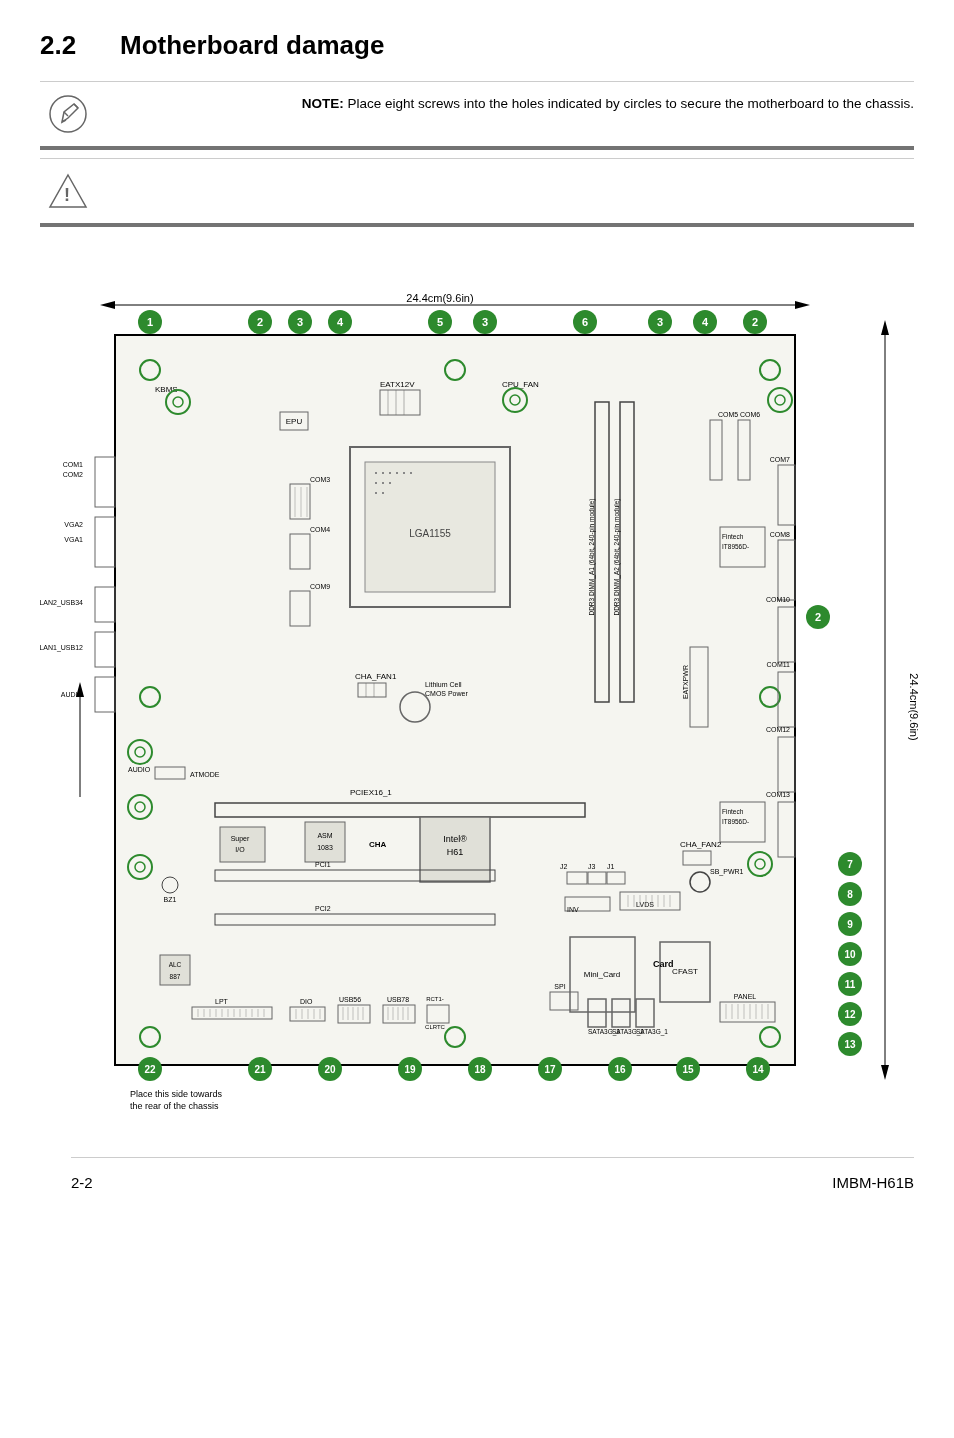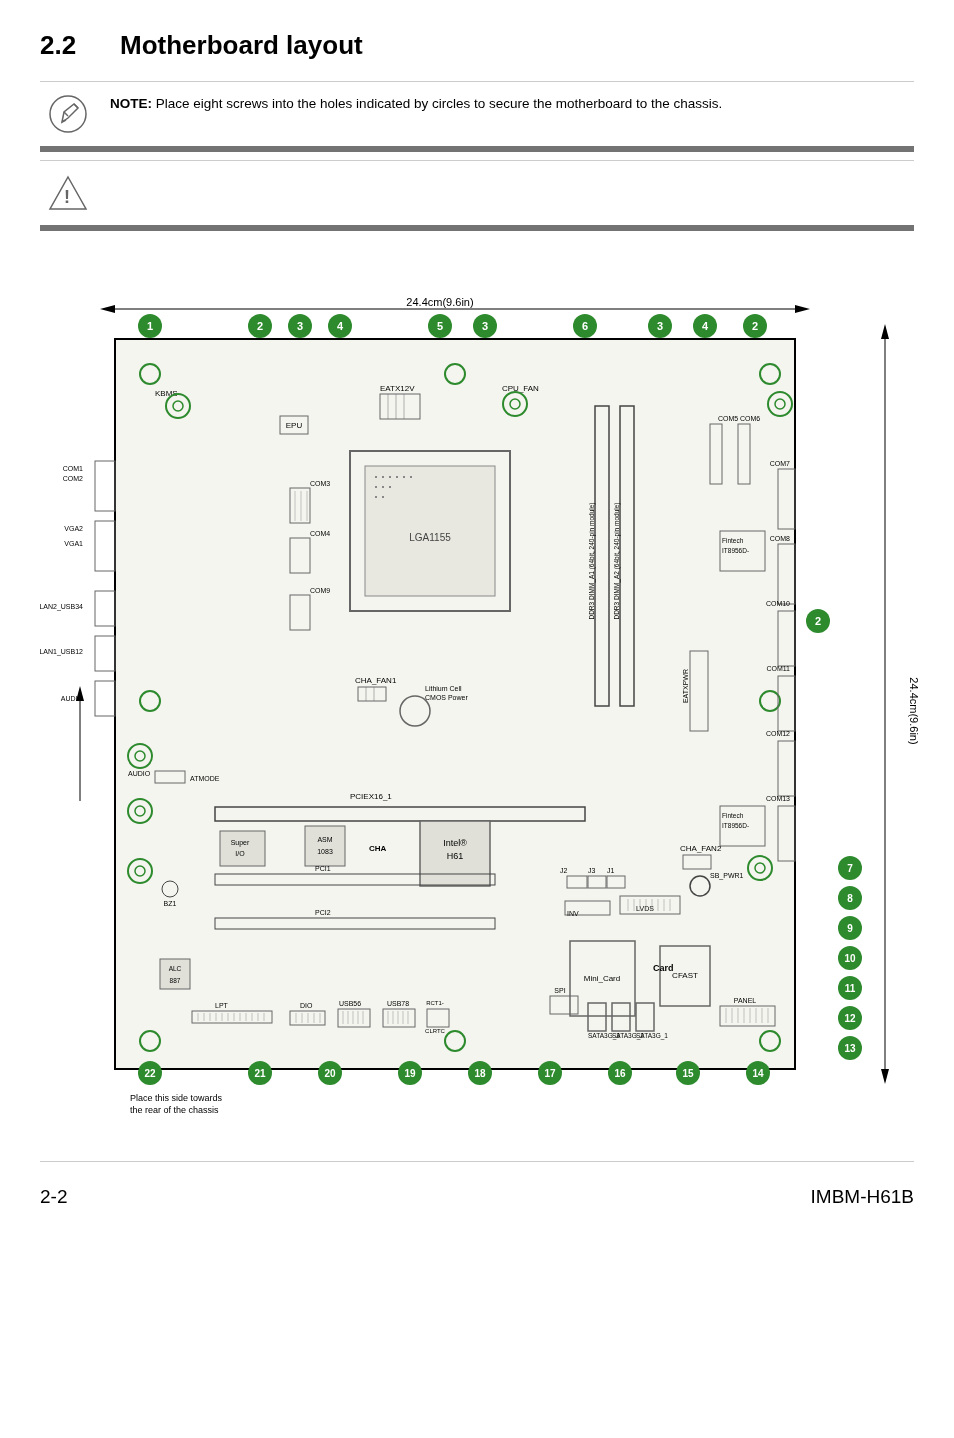--- a/index.html
+++ b/index.html
@@ -27,23 +27,24 @@
     .section-title {
       font-size: 26px;
       font-weight: bold;
     }
 
     
     .notice-box {
       display: flex;
       align-items: flex-start;
       border-top: 1px solid #ccc;
-      border-bottom: 6px solid #737373;
+      border-bottom: 4px solid #737373;
       padding: 12px 0;
       margin-bottom: 8px;
+      justify-content: space-between;
     }
     .notice-icon {
       width: 55px;
       min-width: 55px;
       display: flex;
       align-items: center;
       justify-content: center;
       margin-right: 15px;
     }
     .notice-text {
@@ -69,35 +70,36 @@
       margin-right: auto;
     }
 
     
     .page-footer {
       display: flex;
       justify-content: space-between;
       align-items: center;
       margin-top: 40px;
       border-top: 1px solid #ccc;
-      padding-top: 24px;
-      font-size: 19px;
+      padding-top: 16px;
+      font-size: 15px;
+      margin-left: 31px;
     }
 
     
     .mb-svg {
       display: block;
     }
   </style>
 </head>
 <body>
 
 <div class="section-header">
   <span class="section-number">2.2</span>
-  <span class="section-title">Motherboard layout</span>
+  <span class="section-title">Motherboard damage</span>
 </div>
 
 <div class="notice-box">
   <div class="notice-icon pencil-icon">
     <svg viewBox="0 0 40 40" xmlns="http://www.w3.org/2000/svg">
       <ellipse cx="20" cy="20" rx="18" ry="18" fill="none" stroke="#666" stroke-width="1.5"></ellipse>
       <path d="M14 28 L16 18 L26 10 L30 14 L20 24 Z" fill="none" stroke="#666" stroke-width="1.5"></path>
       <path d="M16 18 L20 22" stroke="#666" stroke-width="1.5"></path>
       <path d="M26 10 L30 14" stroke="#666" stroke-width="1.5"></path>
       <path d="M14 28 L18 26" stroke="#666" stroke-width="1.5"></path>

